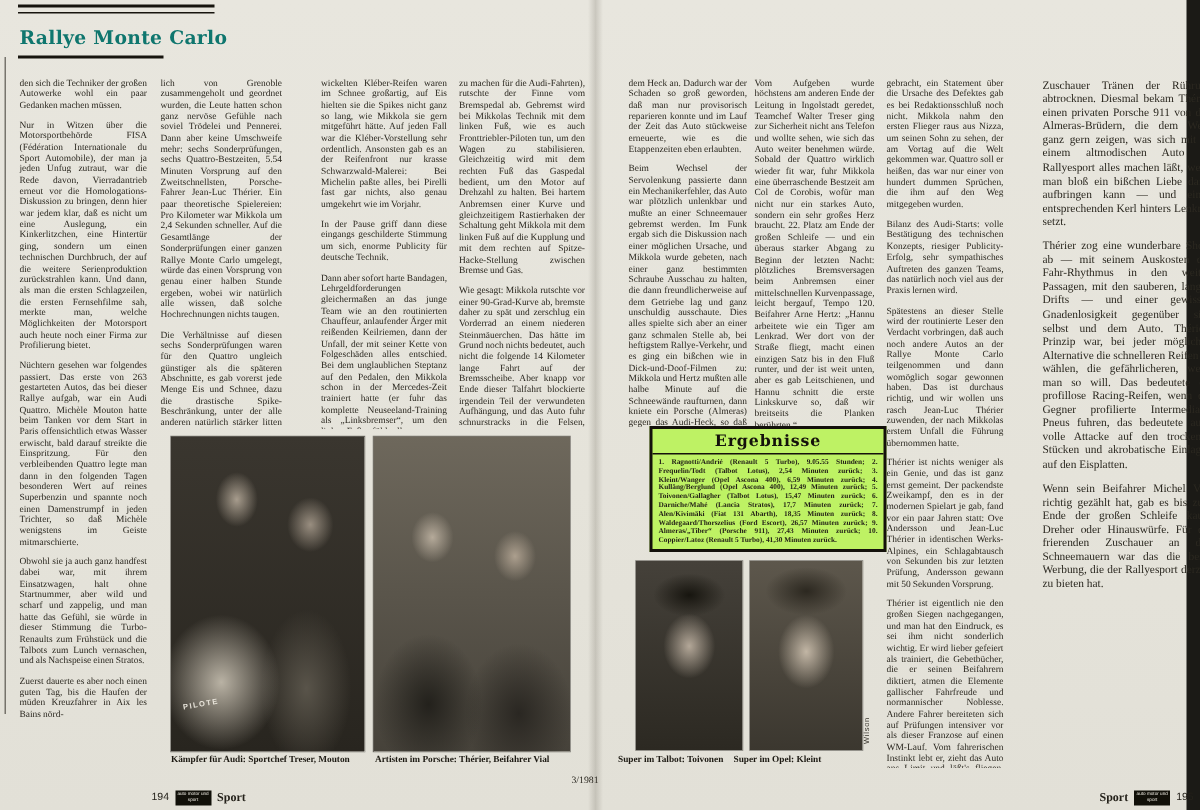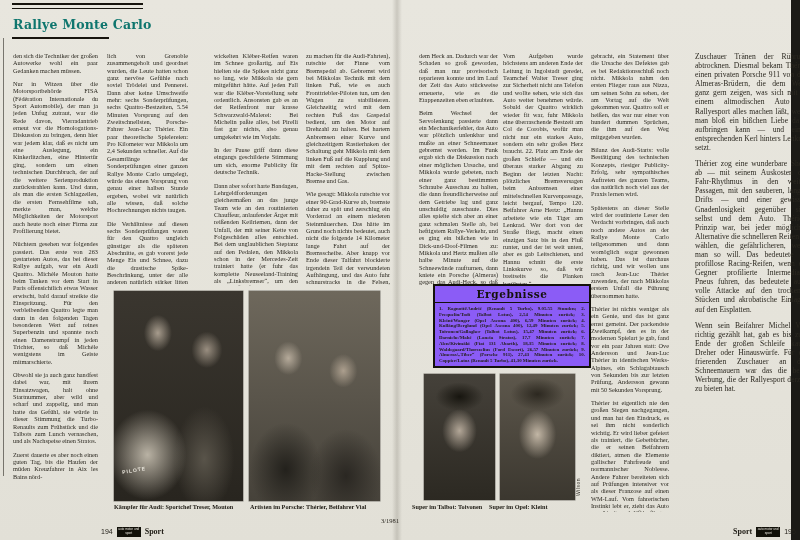--- a/index.html
+++ b/index.html
@@ -70,21 +70,21 @@
     color:#e8e4da;letter-spacing:1px;}
   
   .caption{position:absolute;top:503px;font-size:6.2px;font-weight:bold;
     white-space:nowrap;color:#1d1a13;}
   .cap-l1{left:114px;}
   .cap-l2{left:250px;}
   .cap-r1{left:412px;}
   .cap-r2{left:489px;}
   
   .results{left:433px;top:284px;width:158px;height:84px;
-    background:#8b5cf6;border:2px solid #14110b;box-sizing:border-box;}
+    background:#bef264;border:2px solid #14110b;box-sizing:border-box;}
   .results-title{font-family:"DejaVu Serif",serif;font-weight:bold;font-size:10.5px;
     text-align:center;padding:2px 0 2px 0;border-bottom:1.5px solid #14110b;
     letter-spacing:.6px;color:#14110b;}
   .results-text{padding:3px 4px;font-size:4.9px;line-height:5.8px;font-weight:bold;
     text-align:justify;color:#211e16;}
   
   .credit{left:575px;top:452px;width:8px;height:44px;
     writing-mode:vertical-rl;transform:rotate(180deg);
     font-family:"Liberation Sans",sans-serif;font-size:5px;color:#3a362e;letter-spacing:.5px;}
   .footer{position:absolute;top:515px;display:flex;align-items:center;gap:4px;

